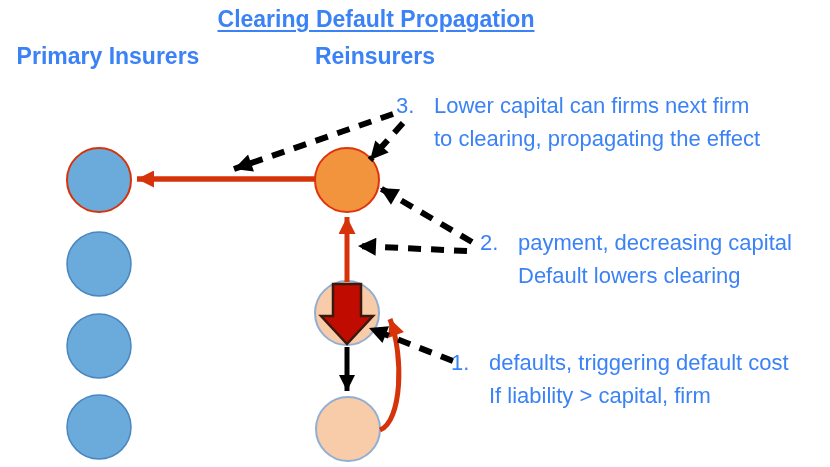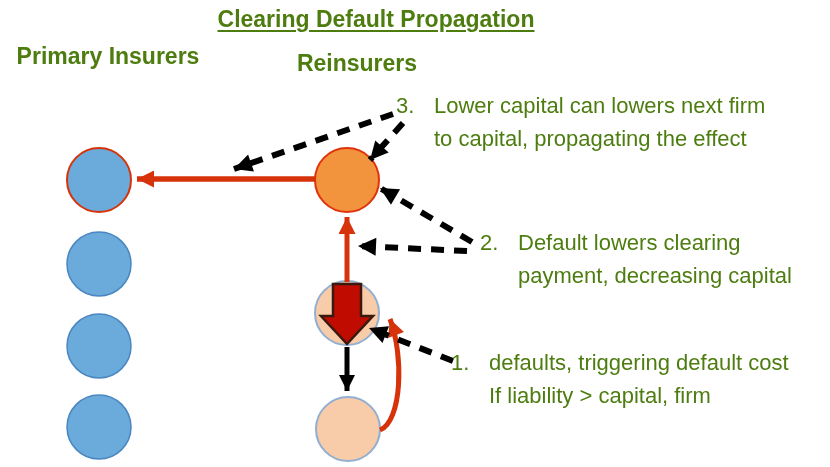--- a/index.html
+++ b/index.html
@@ -1,31 +1,31 @@
 <!DOCTYPE html>
 <html><head>
 <meta charset="utf-8">
 <style>
   html,body { margin:0; padding:0; background:#fff; }
   .canvas {
     position:relative; width:830px; height:467px; background:#ffffff;
-    font-family:"Liberation Sans", sans-serif; color:#4d7c0f; overflow:hidden;text-decoration:underline;
+    font-family:"Liberation Sans", sans-serif; color:#3b82f6; overflow:hidden;text-decoration:underline;
   }
   .diagram-svg { position:absolute; left:0; top:0; }
   .title {
     position:absolute; top:6px; left:376px; transform:translateX(-50%);
     font-size:23px; font-weight:bold; text-decoration:underline;
     text-underline-offset:3px; white-space:nowrap;
   }
   .col-label {
     position:absolute; top:43px; transform:translateX(-50%);
     font-size:23px; font-weight:bold; white-space:nowrap;
   }
   .col-label.primary { left:108px; }
-  .col-label.reinsurers { left:357px;margin-top:7px; }
+  .col-label.reinsurers { left:375px; }
   .annotation { position:absolute; display:flex; font-size:22px; line-height:33px; }
   .annotation .num { flex:0 0 26px; margin-right:12px; }
   .annotation .lines div { white-space:nowrap; }
   .ann-3 { left:396px; top:89px; }
   .ann-2 { left:480px; top:226px; }
   .ann-1 { left:451px; top:346px; }
 </style>
 </head>
 <body>
 
@@ -70,30 +70,30 @@
   </svg>
 
   <div class="title">Clearing Default Propagation</div>
 
   <div class="col-label primary">Primary Insurers</div>
   <div class="col-label reinsurers">Reinsurers</div>
 
   <div class="annotation ann-3">
     <div class="num">3.</div>
     <div class="lines">
-      <div>Lower capital can lowers next firm</div>
-      <div>to capital, propagating the effect</div>
+      <div>Lower capital can firms next firm</div>
+      <div>to clearing, propagating the effect</div>
     </div>
   </div>
 
   <div class="annotation ann-2">
     <div class="num">2.</div>
     <div class="lines">
+      <div>payment, decreasing capital</div>
       <div>Default lowers clearing</div>
-      <div>payment, decreasing capital</div>
     </div>
   </div>
 
   <div class="annotation ann-1">
     <div class="num">1.</div>
     <div class="lines">
       <div>defaults, triggering default cost</div>
       <div>If liability &gt; capital, firm</div>
     </div>
   </div>

